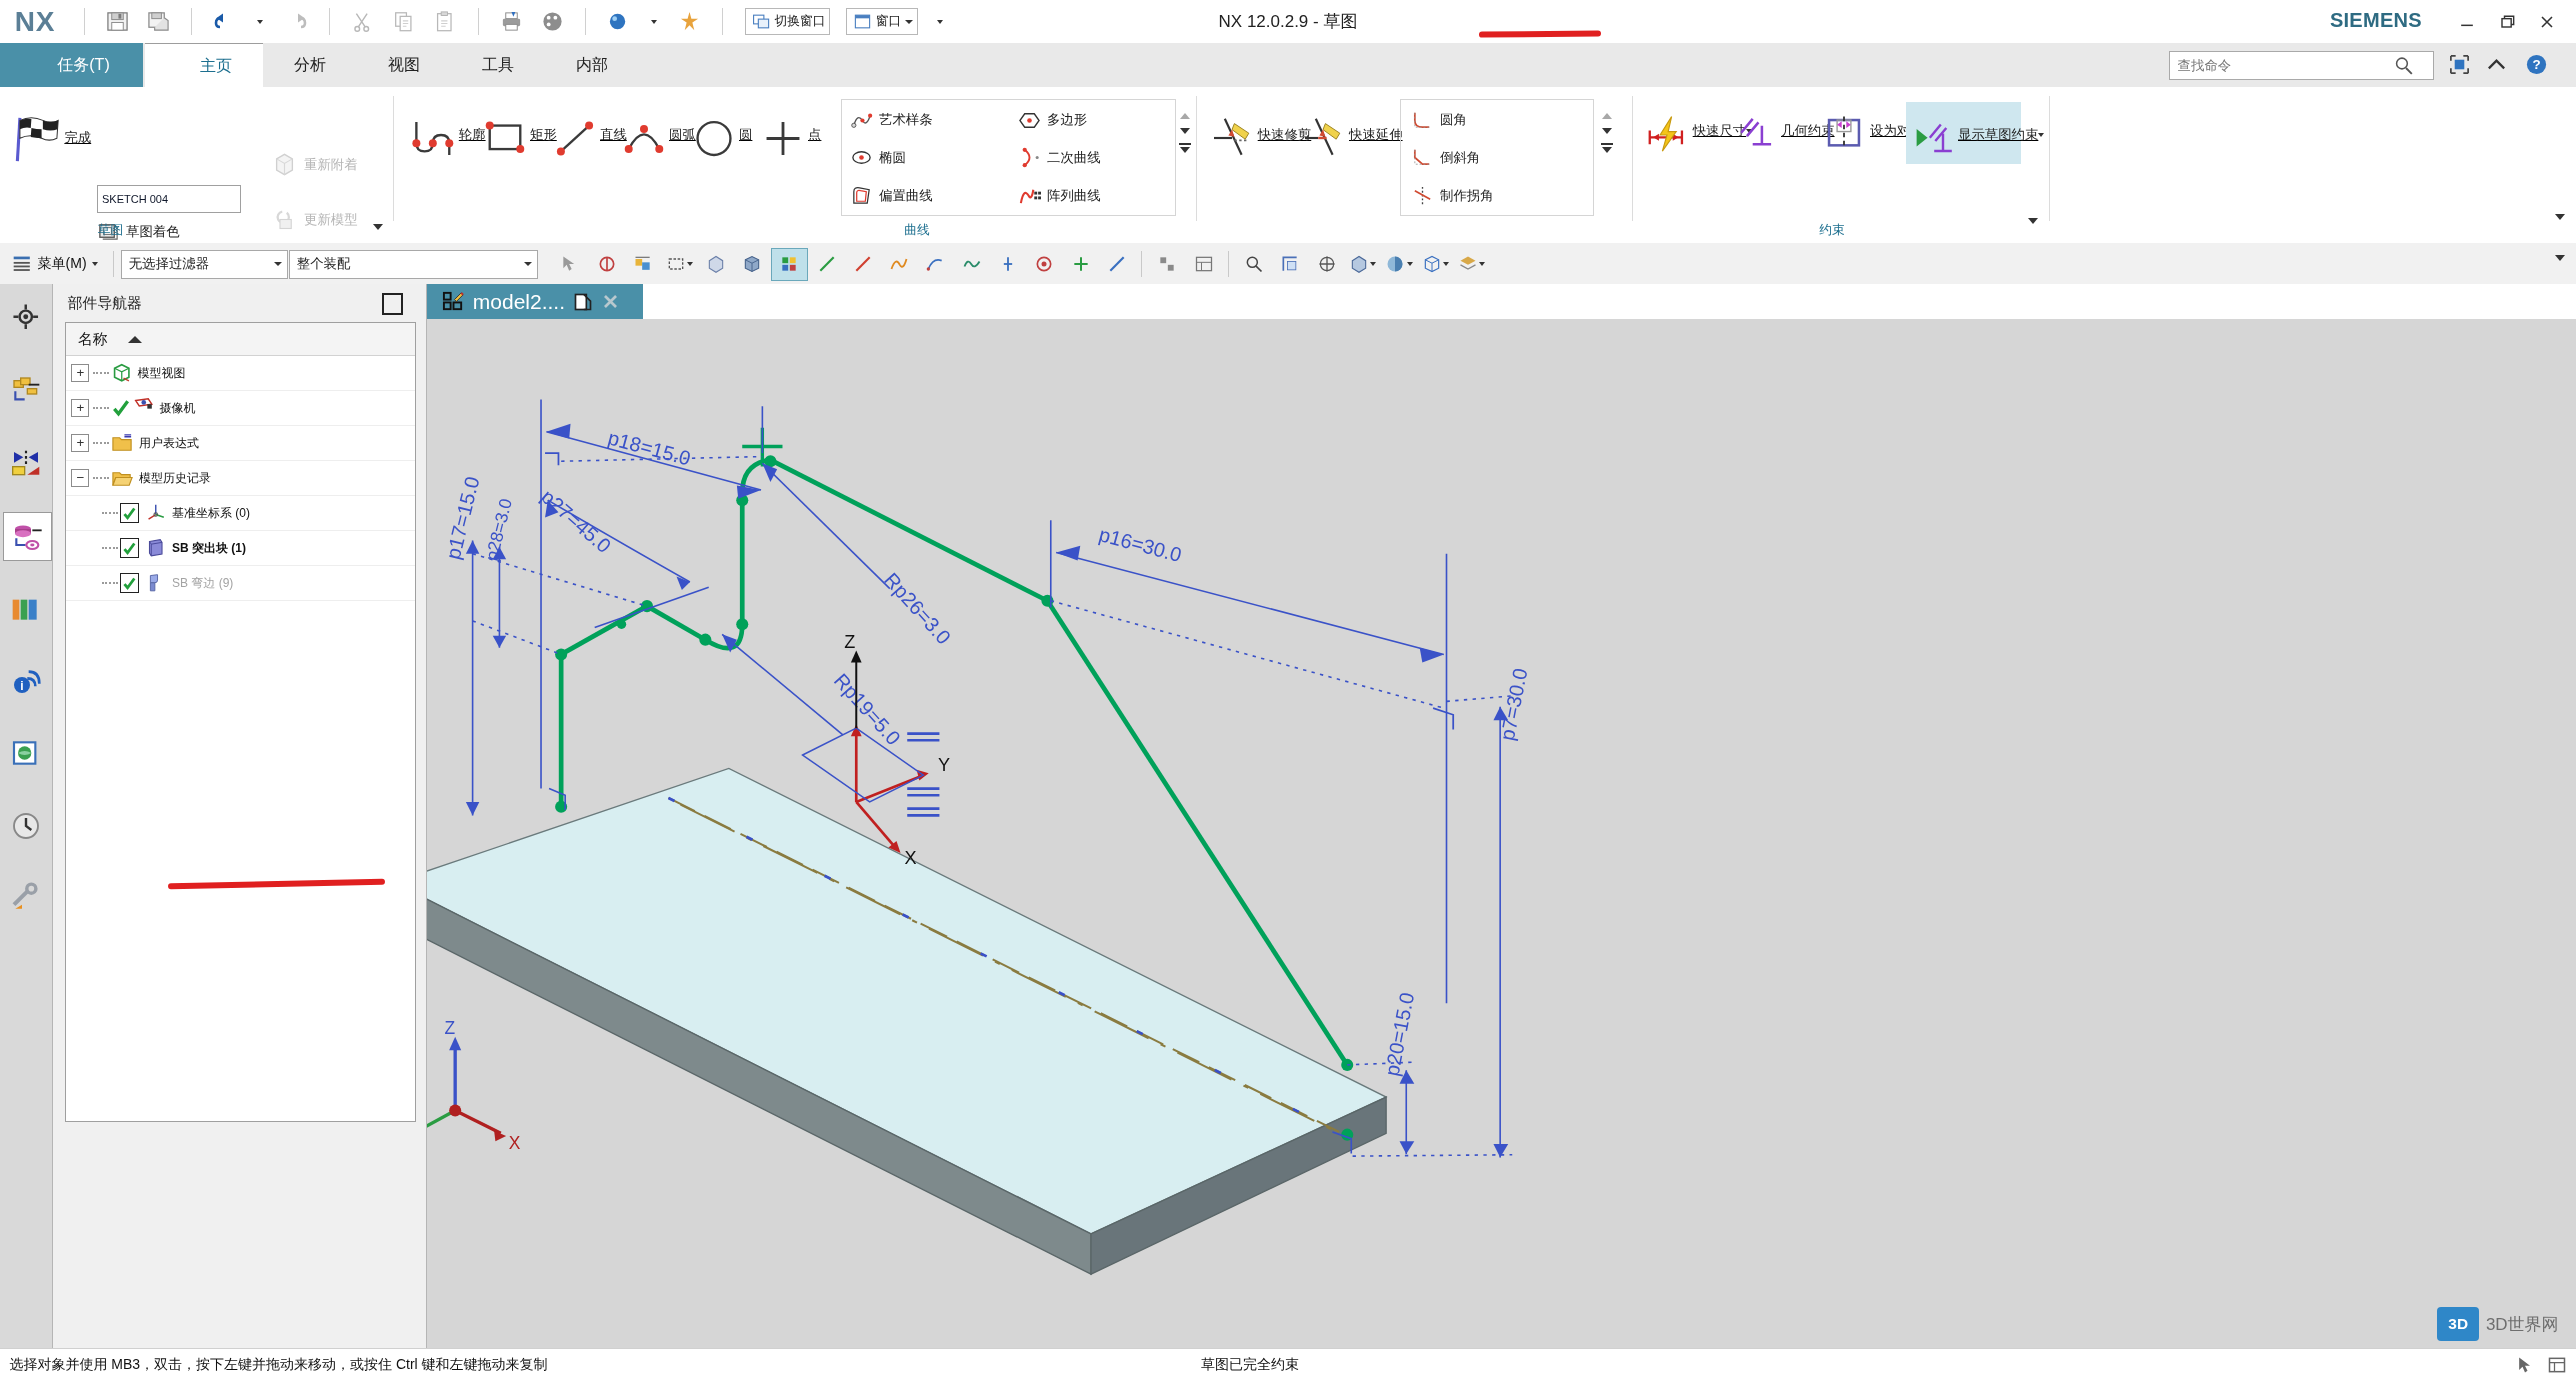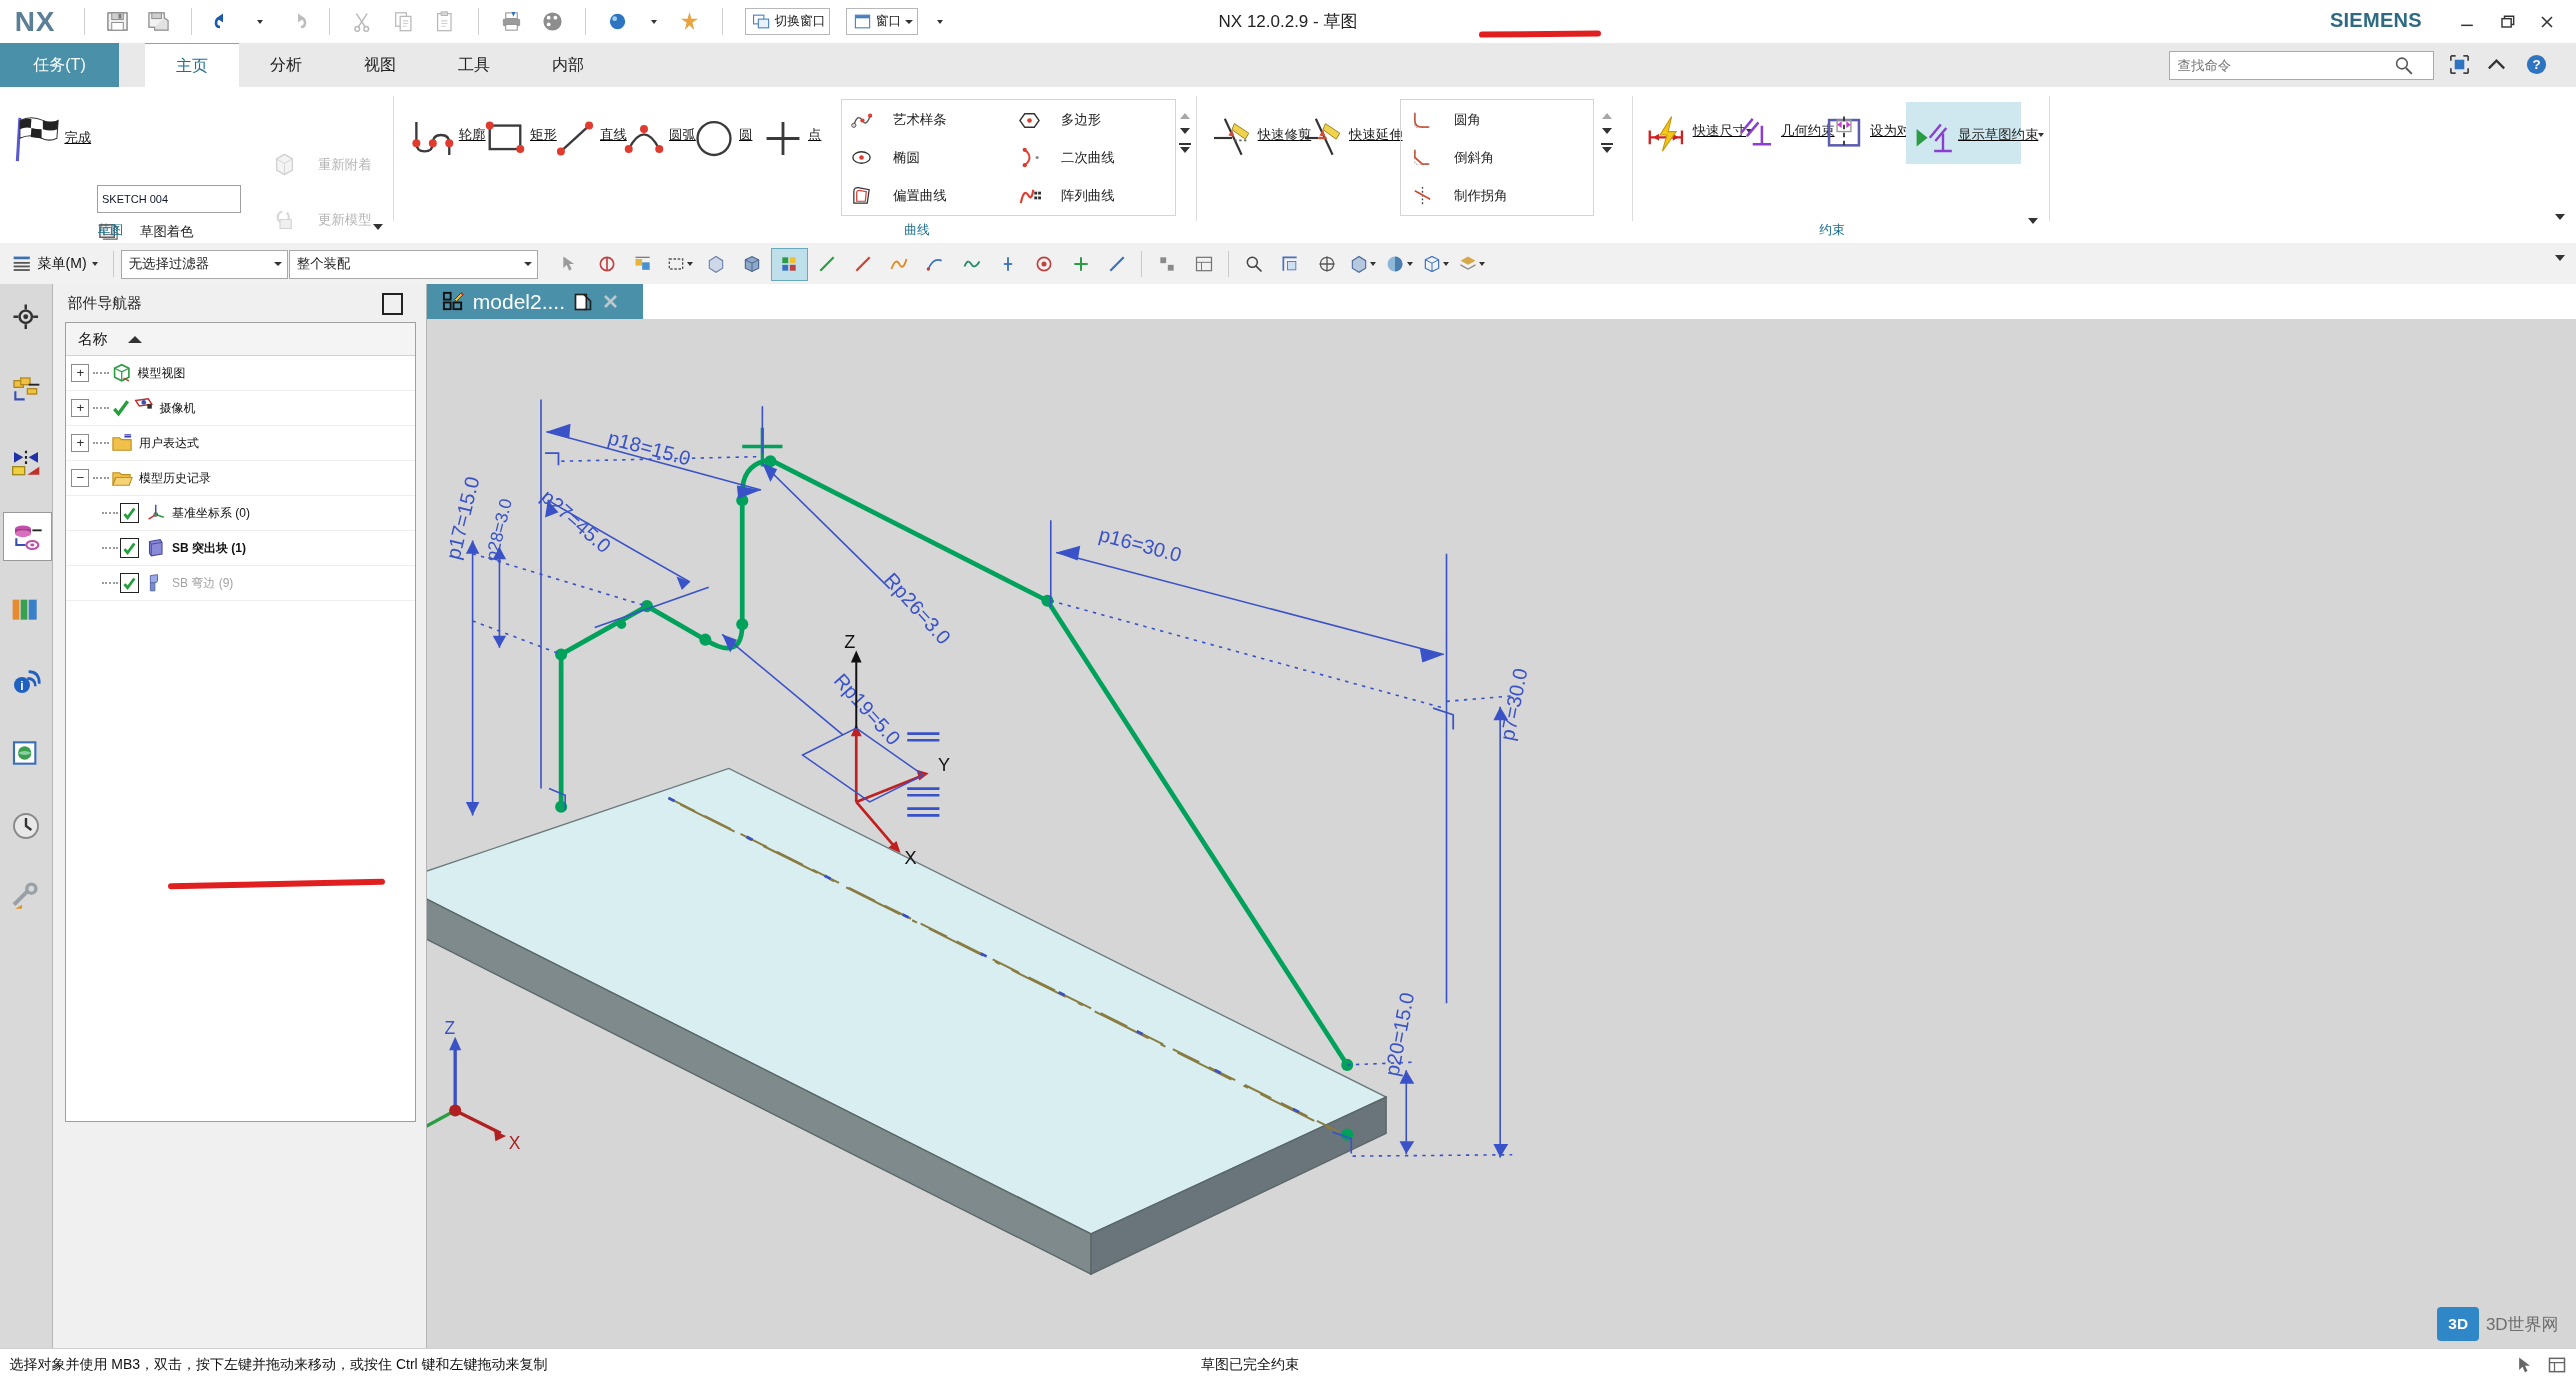--- a/index.html
+++ b/index.html
@@ -24,37 +24,37 @@
   .caret-sm{width:0;height:0;border-left:3.4px solid transparent;border-right:3.4px solid transparent;border-top:4px solid #333;}
   .title-center{position:absolute;left:0;top:0;width:2576px;height:43px;display:flex;align-items:center;justify-content:center;pointer-events:none;}
   .title-center span{font-size:17px;color:#222;}
   .siemens{position:absolute;right:154px;top:9.4px;font-size:20px;font-weight:bold;color:#2e6b82;letter-spacing:0.3px;}
   .wbtns{position:absolute;right:9.4px;top:0;height:43px;display:flex;align-items:center;gap:0px;}
   .wbtn{width:40px;height:39px;display:flex;align-items:center;justify-content:center;cursor:pointer;}
   .redmark1{position:absolute;left:1479px;top:31px;width:122px;height:6px;background:#e02020;border-radius:3.4px;transform:rotate(-0.6deg);}
 
   
   .tabrow{position:absolute;left:0;top:43px;width:2576px;height:44px;background:#e9e9e9;border-bottom:0.7px solid #cfcfcf;}
-  .tab{position:absolute;top:0;height:44px;display:flex;align-items:center;justify-content:center;font-size:16px;cursor:pointer;}
+  .tab{position:absolute;top:0;height:44px;display:flex;align-items:center;justify-content:center;font-size:16px;cursor:pointer;padding-left:24px;}
   .tab.task{background:#4a90a8;color:#ffffff;left:0;width:119px;}
   .tab.active{background:#ffffff;color:#1d6f8f;border-top:1.3px solid #9d9d9d;}
   .tab.norm{color:#222;}
   .searchbox{position:absolute;right:142px;top:8px;width:252px;height:27px;border:0.7px solid #a9a9a9;background:#fff;display:flex;align-items:center;padding:0 5.4px;}
   .searchbox input{border:0;outline:0;width:213px;font-size:13.4px;color:#9a9a9a;font-family:"Liberation Sans",sans-serif;background:transparent;}
   .ticon{position:absolute;top:6.7px;width:32px;height:29.5px;display:flex;align-items:center;justify-content:center;cursor:pointer;}
 
   
   .ribbon{position:absolute;left:0;top:87px;width:2576px;height:156px;background:#ffffff;border-bottom:0.7px solid #c9c9c9;}
   .grp{position:absolute;top:0;height:156px;}
   .grplabel{position:absolute;bottom:4px;width:100%;text-align:center;font-size:12.7px;color:#1d6f8f;}
   .grpsep{position:absolute;top:9.4px;width:0.7px;height:125px;background:#dcdcdc;}
   .bigbtn{position:absolute;display:flex;align-items:center;cursor:pointer;width:72px;text-decoration:underline;}
   .bigbtn .ic{height:56px;display:flex;align-items:flex-end;justify-content:center;}
   .bigbtn .tx{font-size:13.4px;color:#222;margin-top:2.7px;text-align:center;white-space:nowrap;}
-  .smbtn{position:absolute;display:flex;align-items:center;gap:20px;cursor:pointer;}
+  .smbtn{position:absolute;display:flex;align-items:center;gap:6px;cursor:pointer;}
   .smbtn .tx{font-size:13.4px;color:#222;white-space:nowrap;}
   .smbtn.dis .tx{color:#b6b6b6;}
   .sketchname{position:absolute;left:97px;top:98px;width:134px;height:25.5px;border:0.7px solid #a0a0a0;background:#fff;display:flex;align-items:center;padding:0 4px;}
   .sketchname .v{font-size:11px;color:#0f172a;}
   .boxframe{position:absolute;border:0.7px solid #d5d5d5;}
   .scrollarrows{position:absolute;display:flex;flex-direction:column;align-items:center;gap:9.4px;}
   .arrup{width:0;height:0;border-left:5.4px solid transparent;border-right:5.4px solid transparent;border-bottom:6px solid #a8a8a8;}
   .arrdn{width:0;height:0;border-left:5.4px solid transparent;border-right:5.4px solid transparent;border-top:6px solid #333;}
   .grp-highlight{background:#cfe7ef;}
 

